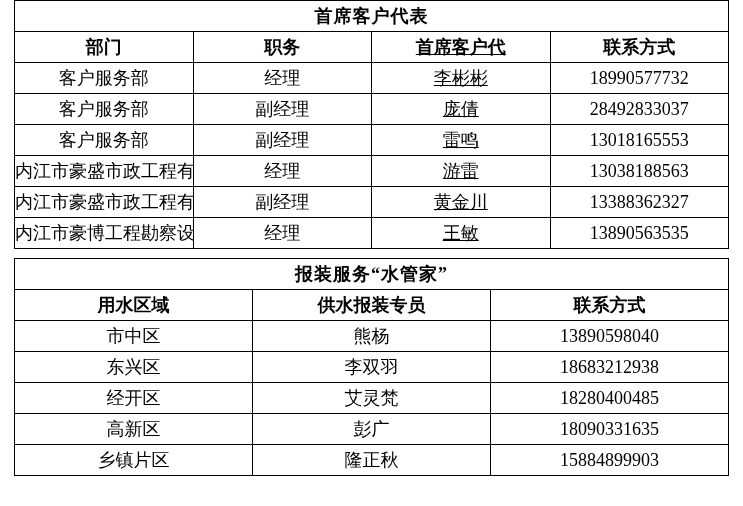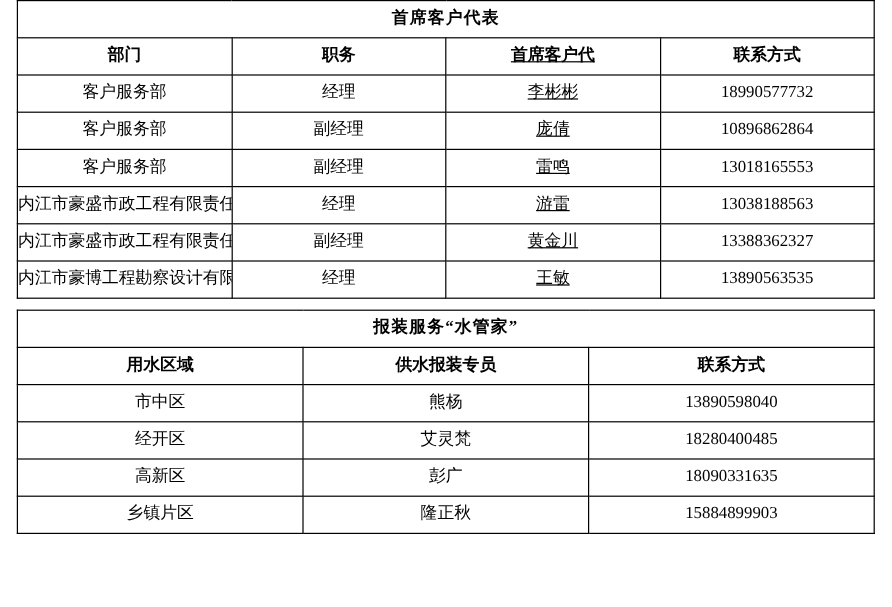--- a/index.html
+++ b/index.html
@@ -23,21 +23,21 @@
   table.grid {
     border-collapse: collapse;
     table-layout: fixed;
     width: 715px;
     margin-left: 14px;
   }
   table.grid td {
     border: 1px solid #000000;
     text-align: center;
     vertical-align: middle;
-    font-size: 14px;
+    font-size: 18px;
     padding: 0;
     height: 30px;
     line-height: 30px;
     white-space: nowrap;
     overflow: hidden;
   }
   td.section-title {
     font-weight: bold;
     font-size: 20px;
     height: 34px;
@@ -80,21 +80,21 @@
     <tr>
       <td class="t1-c1">客户服务部</td>
       <td class="t1-c2">经理</td>
       <td class="t1-c3">李彬彬</td>
       <td class="t1-c4">18990577732</td>
     </tr>
     <tr>
       <td class="t1-c1">客户服务部</td>
       <td class="t1-c2">副经理</td>
       <td class="t1-c3">庞倩</td>
-      <td class="t1-c4">10896862864</td>
+      <td class="t1-c4">28492833037</td>
     </tr>
     <tr>
       <td class="t1-c1">客户服务部</td>
       <td class="t1-c2">副经理</td>
       <td class="t1-c3">雷鸣</td>
       <td class="t1-c4">13018165553</td>
     </tr>
     <tr>
       <td class="t1-c1">内江市豪盛市政工程有限责任公司</td>
       <td class="t1-c2">经理</td>
@@ -127,20 +127,25 @@
       <td class="col-header t2-c1">用水区域</td>
       <td class="col-header t2-c2">供水报装专员</td>
       <td class="col-header t2-c3">联系方式</td>
     </tr>
     <tr>
       <td class="t2-c1">市中区</td>
       <td class="t2-c2">熊杨</td>
       <td class="t2-c3">13890598040</td>
     </tr>
     <tr>
+      <td class="t2-c1">东兴区</td>
+      <td class="t2-c2">李双羽</td>
+      <td class="t2-c3">18683212938</td>
+    </tr>
+    <tr>
       <td class="t2-c1">经开区</td>
       <td class="t2-c2">艾灵梵</td>
       <td class="t2-c3">18280400485</td>
     </tr>
     <tr>
       <td class="t2-c1">高新区</td>
       <td class="t2-c2">彭广</td>
       <td class="t2-c3">18090331635</td>
     </tr>
     <tr>

